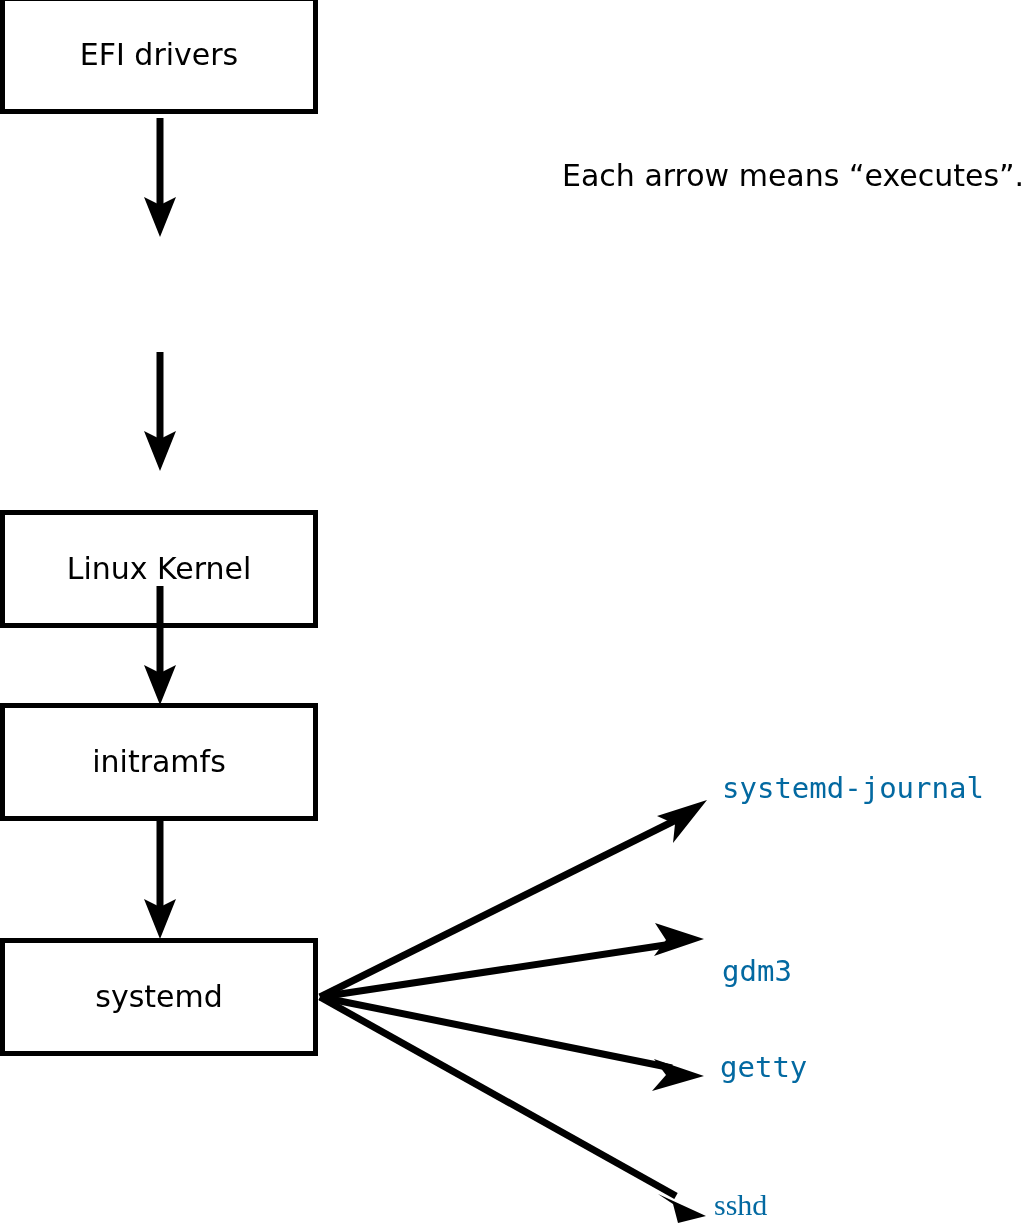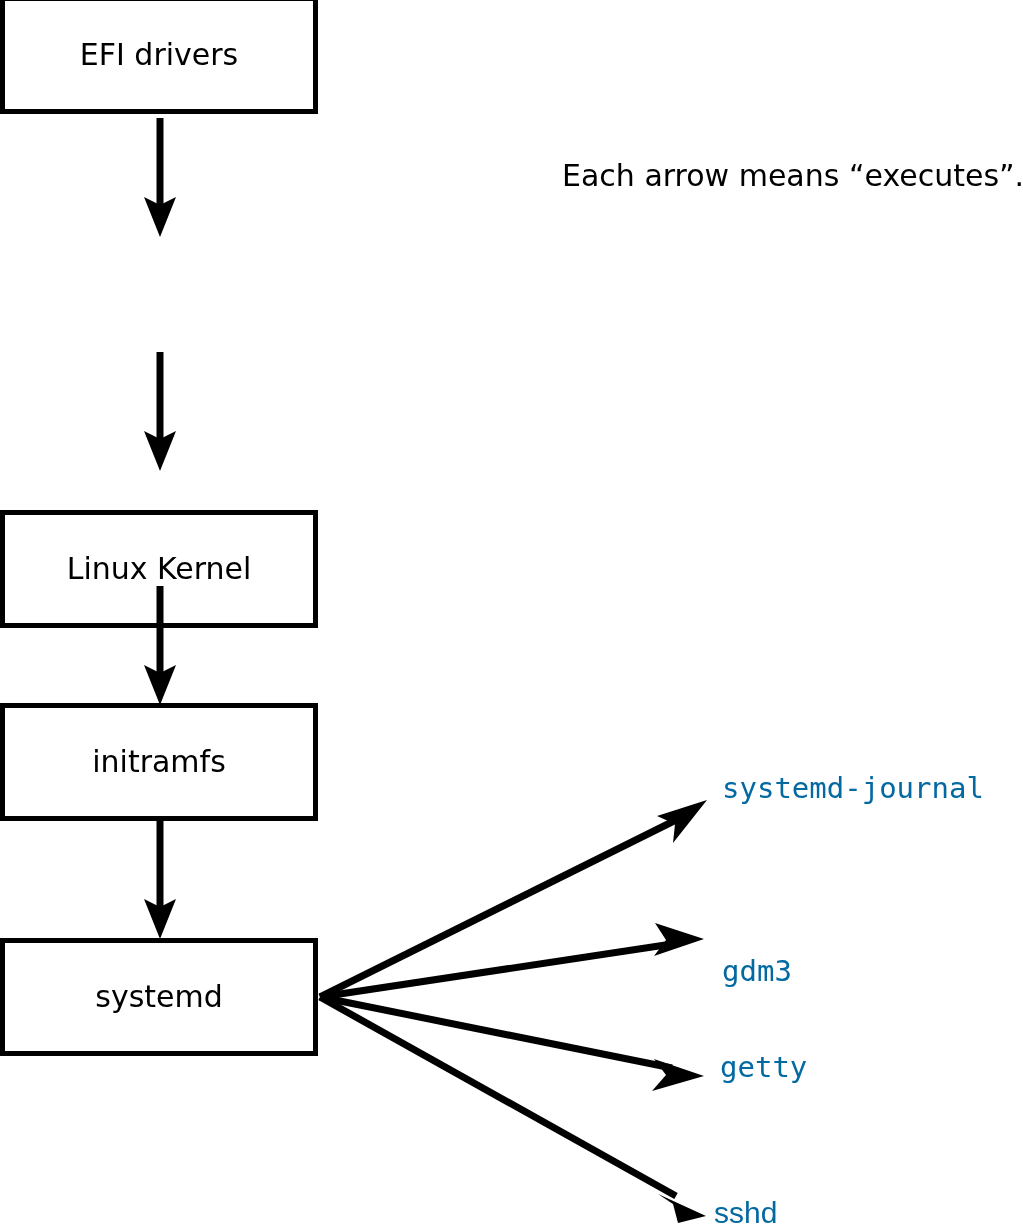--- a/index.html
+++ b/index.html
@@ -73,21 +73,21 @@
     position: absolute;
     font-family: "DejaVu Sans Mono", "Liberation Mono", monospace;
     font-size: 29px;
     line-height: 1;
     white-space: nowrap;
     color: #0369a1;
   }
   #leaf-journal { left: 722px; top: 774px; }
   #leaf-gdm3    { left: 722px; top: 913px; margin-top: 44px; }
   #leaf-getty   { left: 720px; top: 1053px; }
-  #leaf-sshd    { left: 714px; top: 1190px; font-family: Liberation Sans, sans-serif; font-size: 30px; margin-top: 8px; }
+  #leaf-sshd    { left: 714px; top: 1190px; font-family: Liberation Serif, serif; font-size: 30px; }
 </style>
 </head>
 <body>
 
 <div id="canvas">
 
   <div class="proc-box" id="box-efi">
     <span class="proc-label">EFI drivers</span>
   </div>
 

